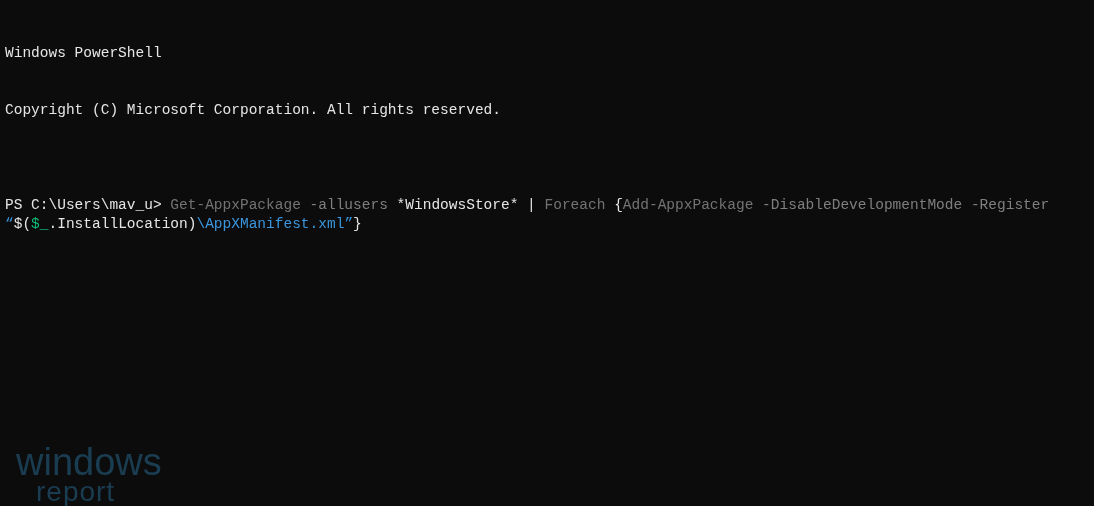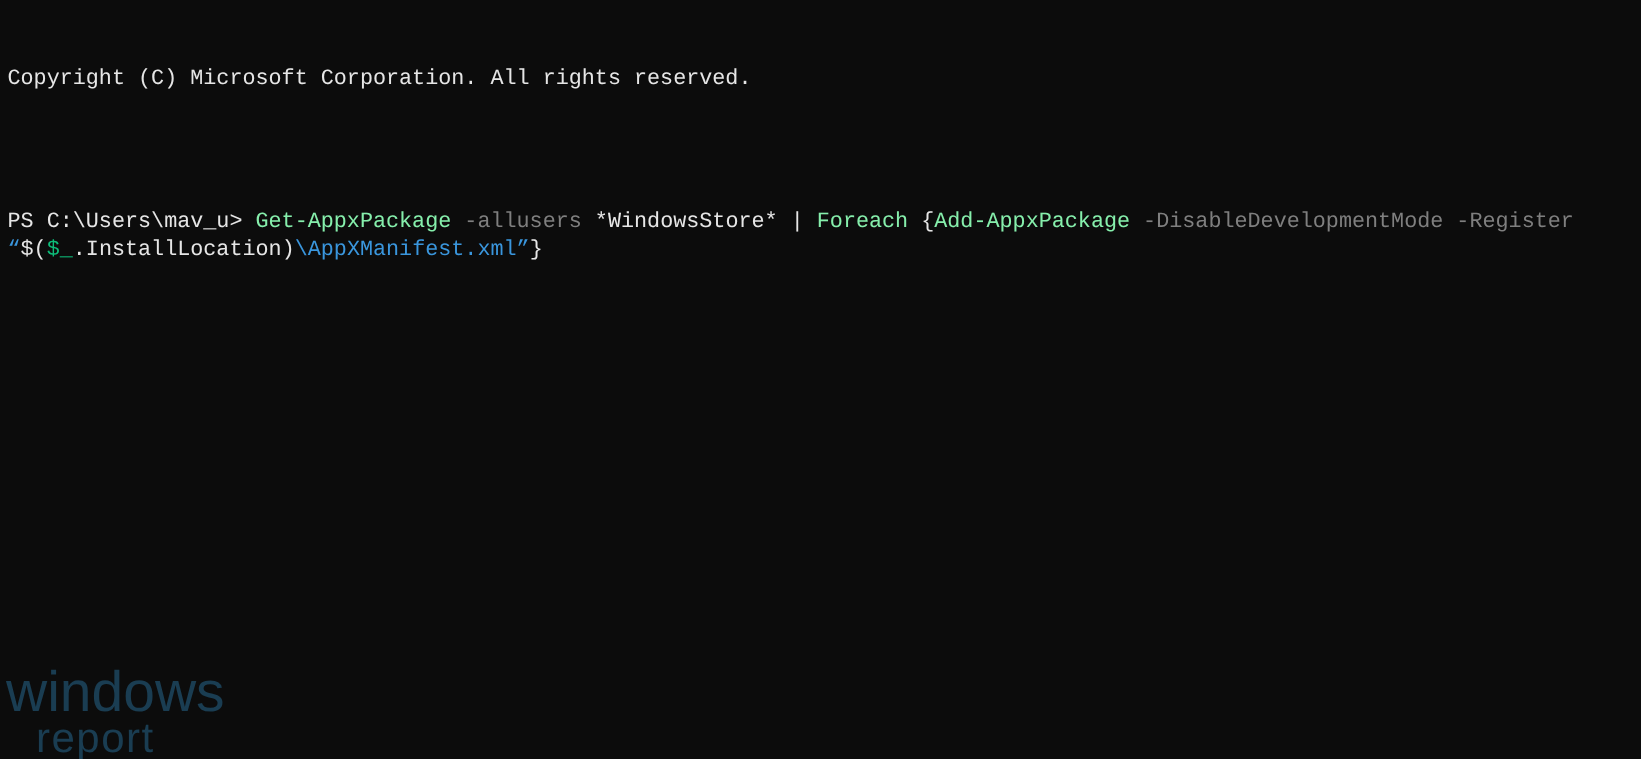--- a/index.html
+++ b/index.html
@@ -14,27 +14,27 @@
       overflow: hidden;
     }
     .terminal {
       padding: 6px 5px;
       white-space: pre-wrap;
       word-break: break-all;
     }
     .line { display: block; }
     .blank { height: 19px; }
     .c-white { color: #e6e6e6; }
-    .c-yellow { color: #86efac; }
+    .c-yellow { color: #737373; }
     .c-gray { color: #7f7f7f; margin-top: 28px; }
     .c-green { color: #0dbc79; }
     .c-darkcyan { color: #3a96dd; }
     .watermark {
       position: absolute;
-      left: 4px;
+      left: 16px;
       bottom: 0;
       font-family: 'Segoe UI', Arial, sans-serif;
       color: #1a3d52;
       line-height: 0.9;
       padding-bottom: 2px;
     }
     .watermark .w-top {
       font-size: 38px;
       font-weight: 300;
       letter-spacing: 0px;
@@ -43,20 +43,21 @@
       font-size: 28px;
       font-weight: 300;
       padding-left: 20px;
       letter-spacing: 1px;
     }
   </style>
 </head>
 <body>
 
 <div class="terminal">
+  <span class="line c-white">Windows PowerShell</span>
   <span class="line c-white">Copyright (C) Microsoft Corporation. All rights reserved.</span>
   <span class="blank"></span>
   <span class="blank"></span>
   <span class="line"><span class="c-white">PS C:\Users\mav_u&gt; </span><span class="c-yellow">Get-AppxPackage</span><span class="c-gray"> -allusers</span><span class="c-white"> *WindowsStore* | </span><span class="c-yellow">Foreach</span><span class="c-white"> {</span><span class="c-yellow">Add-AppxPackage</span><span class="c-gray"> -DisableDevelopmentMode -Register </span><span class="c-darkcyan">“</span><span class="c-white">$(</span><span class="c-green">$_</span><span class="c-white">.InstallLocation</span><span class="c-white">)</span><span class="c-darkcyan">\AppXManifest.xml”</span><span class="c-white">}</span></span>
 </div>
 
 <div class="watermark">
   <div class="w-top">windows</div>
   <div class="w-bot">report</div>
 </div>

